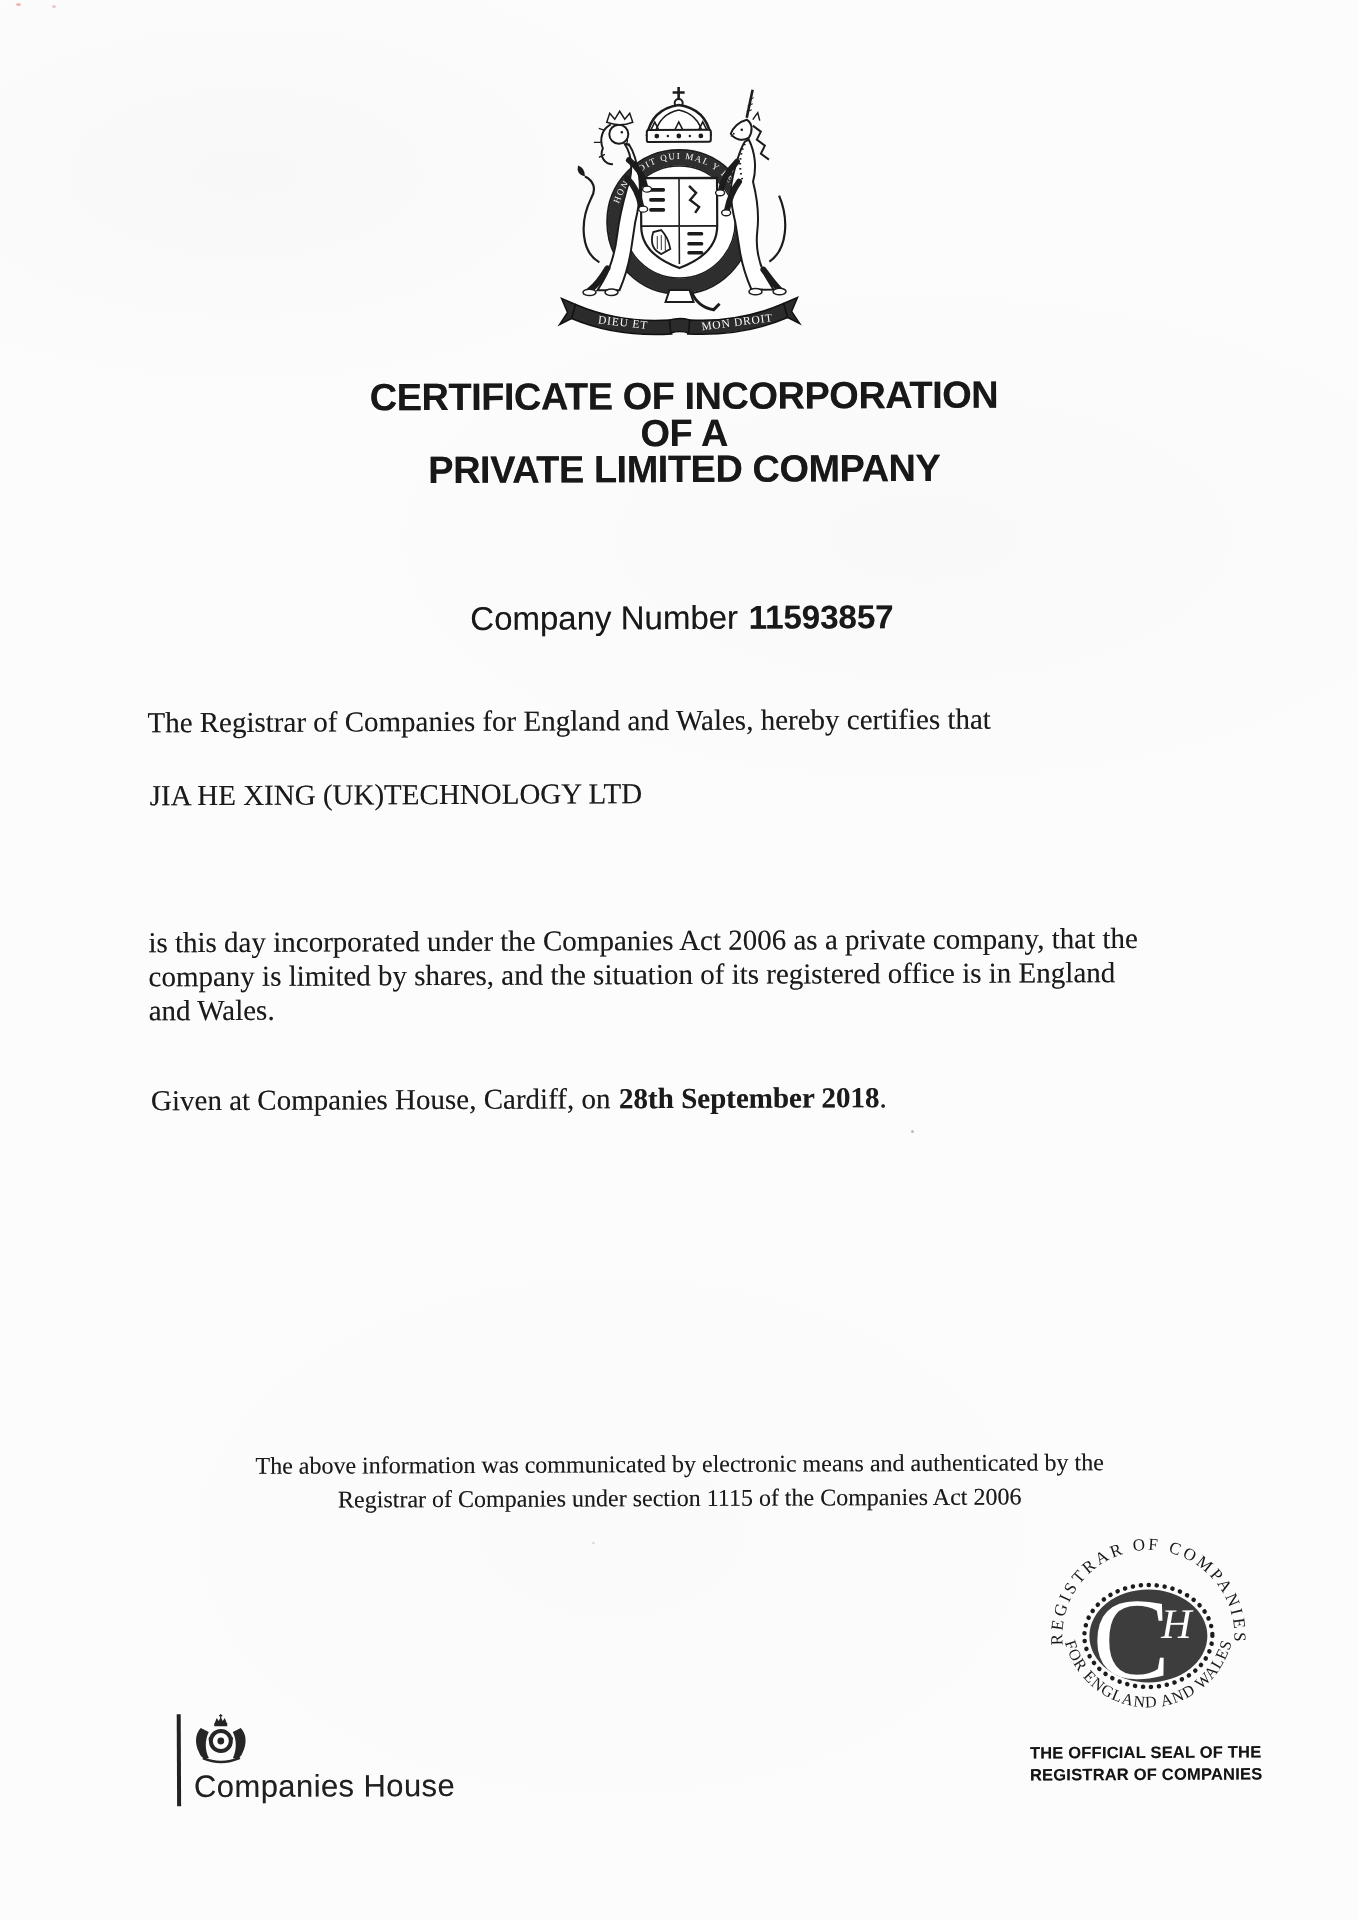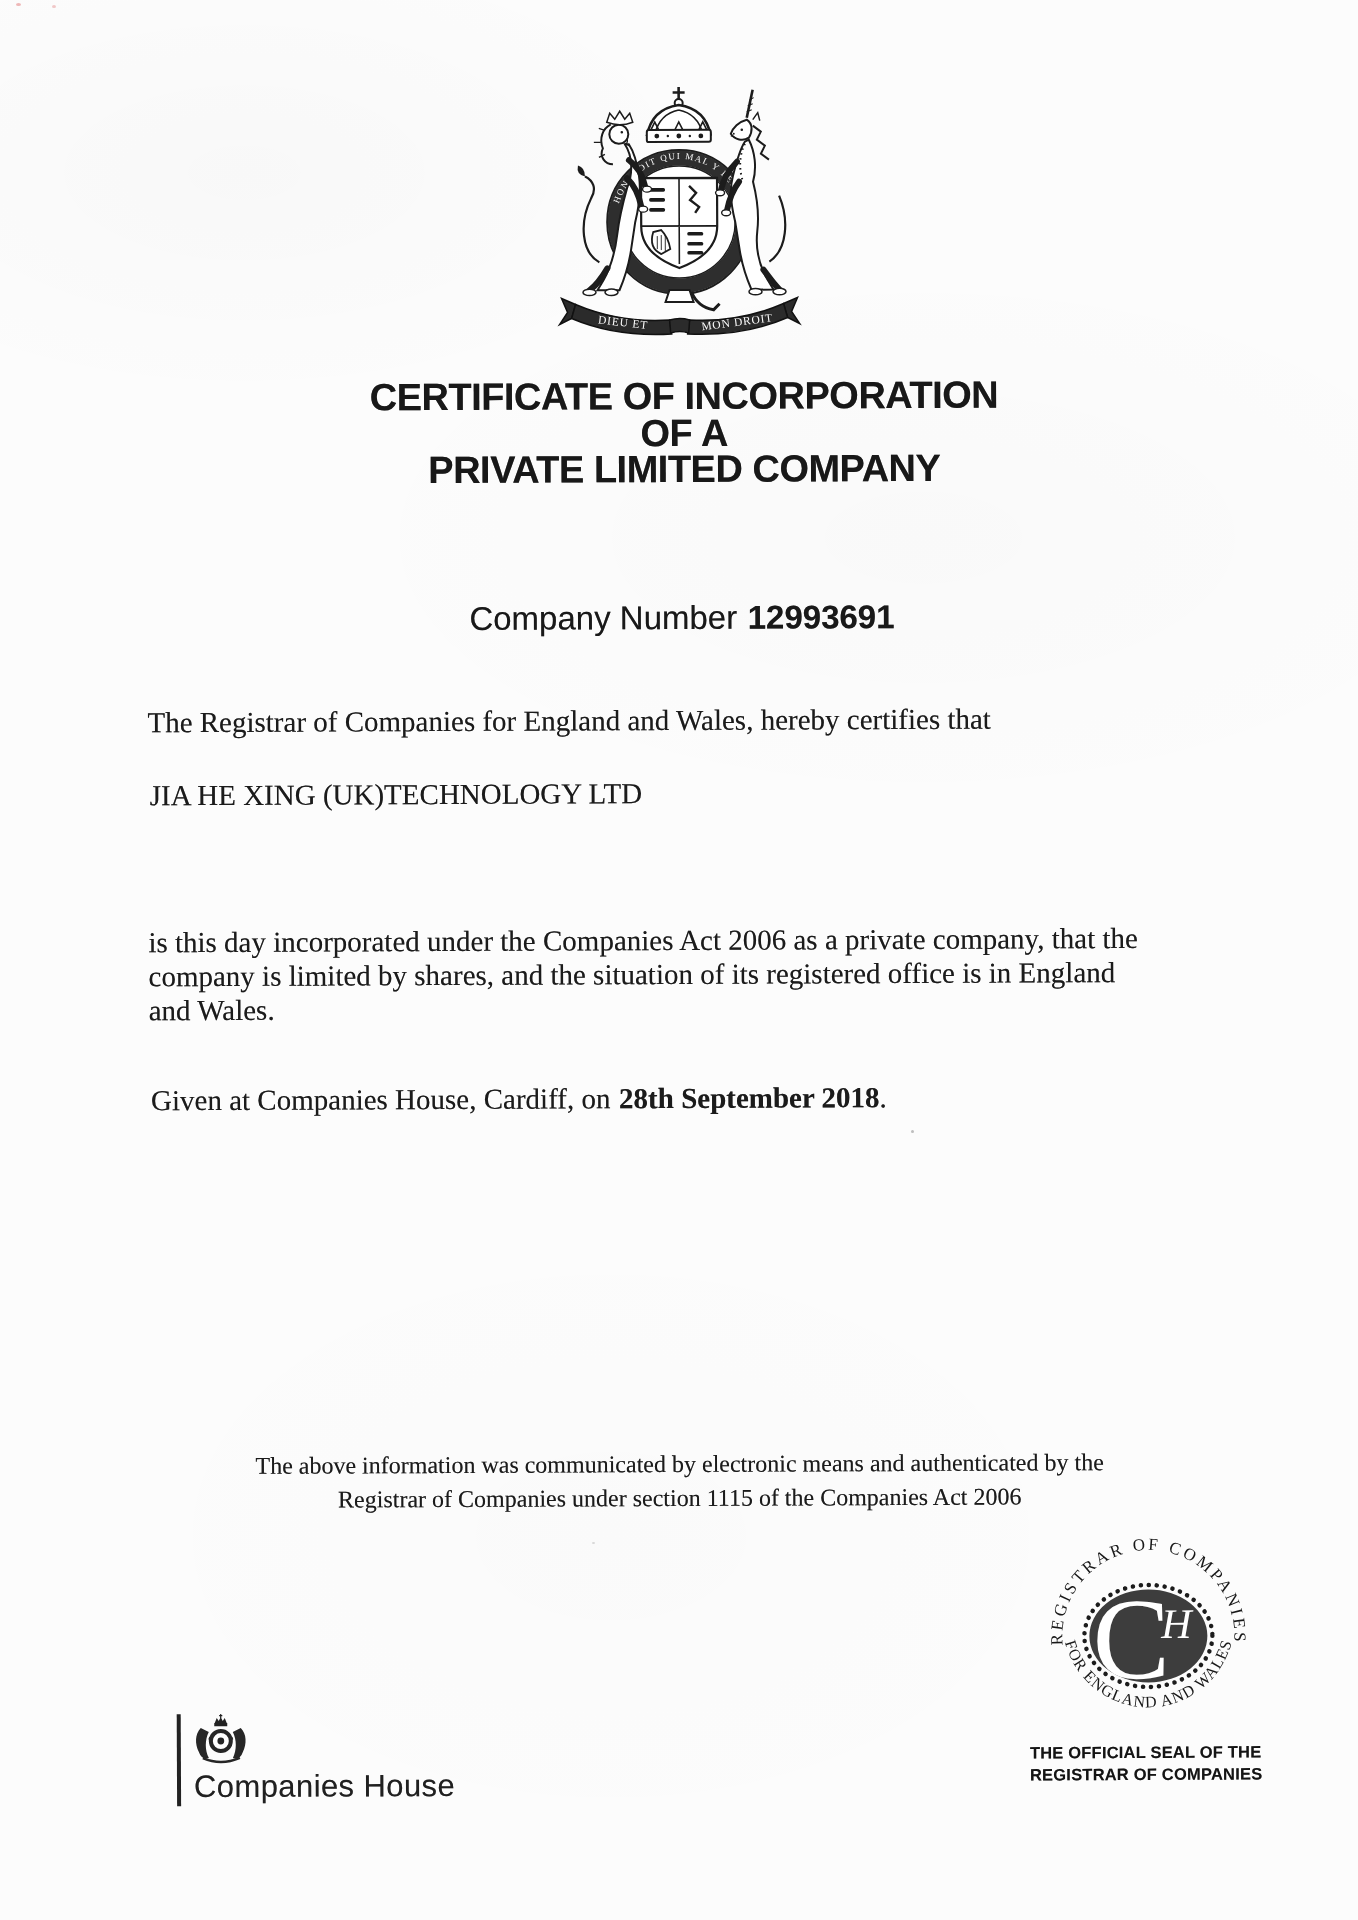--- a/index.html
+++ b/index.html
@@ -185,21 +185,21 @@
       </g>
     </svg>
 
     <div class="abs title-block">
       <div>CERTIFICATE OF INCORPORATION</div>
       <div>OF A</div>
       <div>PRIVATE LIMITED COMPANY</div>
     </div>
 
     <div class="abs company-number">
-      <span>Company Number</span><span class="num">12993691</span>
+      <span>Company Number</span><span class="num">11593857</span>
     </div>
 
     <div class="abs serif-body certifies">The Registrar of Companies for England and Wales, hereby certifies that</div>
 
     <div class="abs serif-body company-name">JIA HE XING (UK)TECHNOLOGY LTD</div>
 
     <div class="abs serif-body paragraph">
       <div>is this day incorporated under the Companies Act 2006 as a private company, that the</div>
       <div>company is limited by shares, and the situation of its registered office is in England</div>
       <div>and Wales.</div>

